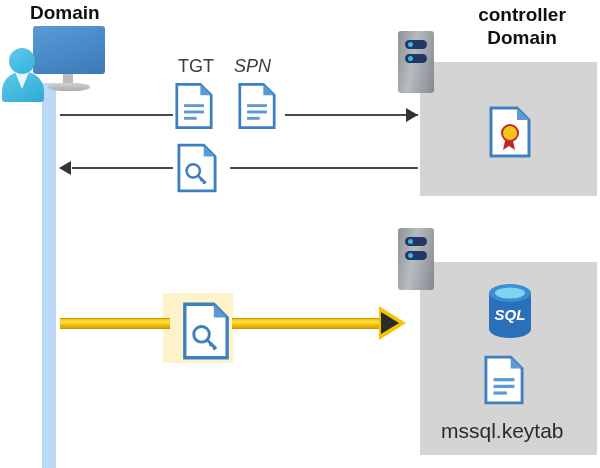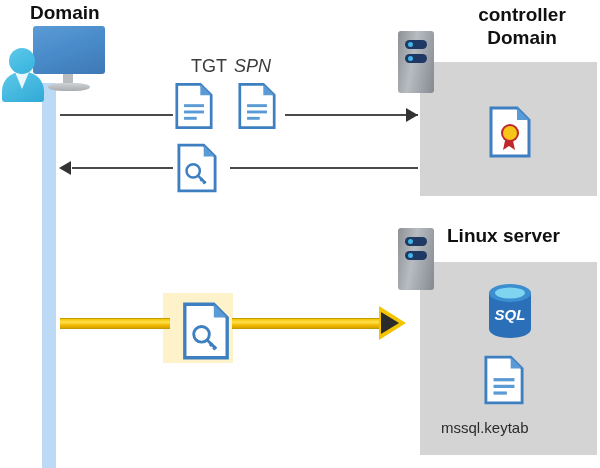--- a/index.html
+++ b/index.html
@@ -65,23 +65,23 @@
   .doc{width:38px;height:48px;}
   .doc svg{display:block;}
   .doc-tgt{left:175px;top:82px;}
   .doc-spn{left:238px;top:82px;}
   .doc-key1{left:177px;top:143px;}
   .doc-keyhl{left:180px;top:302px;}
   .doc-keytab{left:484px;top:355px;}
   .doc-cert{left:489px;top:106px;}
 
   .lbl-small{font-size:18px;color:#3b3b3b;}
-  .lbl-tgt{left:191px;top:56px;}
+  .lbl-tgt{left:178px;top:56px;}
   .lbl-spn{left:234px;top:56px;font-style:italic;}
-  .lbl-keytab{left:441px;top:419px;font-size:15px;color:#2b2b2b;}
+  .lbl-keytab{left:441px;top:419px;font-size:21px;color:#2b2b2b;}
 
   
   .hl-box{left:163px;top:293px;width:70px;height:70px;background:#fdf2c9;}
   .ybar{position:absolute;height:9px;
         background:linear-gradient(180deg,#f5c400 0%,#ffe14d 35%,#f0b800 70%,#d9a300 100%);
         border-top:1px solid #c39b00;border-bottom:1px solid #c39b00;}
   .yb1{left:60px;top:318px;width:110px;}
   .yb2{left:232px;top:318px;width:154px;}
   .yarrow{left:379px;top:306px;width:0;height:0;
           border-top:17px solid transparent;border-bottom:17px solid transparent;
@@ -122,21 +122,20 @@
   <div class="abs doc doc-cert">
     <svg width="42" height="52" viewBox="0 0 42 52">
       <path d="M2 2 h26 l12 12 v36 h-38 z" fill="#ffffff" stroke="#3d7fc1" stroke-width="3"></path>
       <path d="M28 2 l12 12 h-12 z" fill="#5b9bd5"></path>
       <path d="M17 30 l-3 14 6 -4 6 4 -3 -14 z" fill="#c0272d"></path>
       <circle cx="21" cy="27" r="9" fill="#c0272d"></circle>
       <circle cx="21" cy="27" r="7" fill="#f5c518"></circle>
     </svg>
   </div>
 
-  <div class="abs title-bold title-linux">Linux server</div>
   <div class="abs rack rack-linux">
     <div class="slot s1"></div>
       <div class="slot s2"></div>
   </div>
 
   <div class="abs sqlicon">
     <svg width="48" height="58" viewBox="0 0 48 58">
       <path d="M3 11 v36 c0 5 9 9 21 9 s21 -4 21 -9 v-36 z" fill="#2a6fb8"></path>
       <ellipse cx="24" cy="11" rx="21" ry="9" fill="#3b8ed0"></ellipse>
       <ellipse cx="24" cy="11" rx="15" ry="5.5" fill="#7fd4f0"></ellipse>

